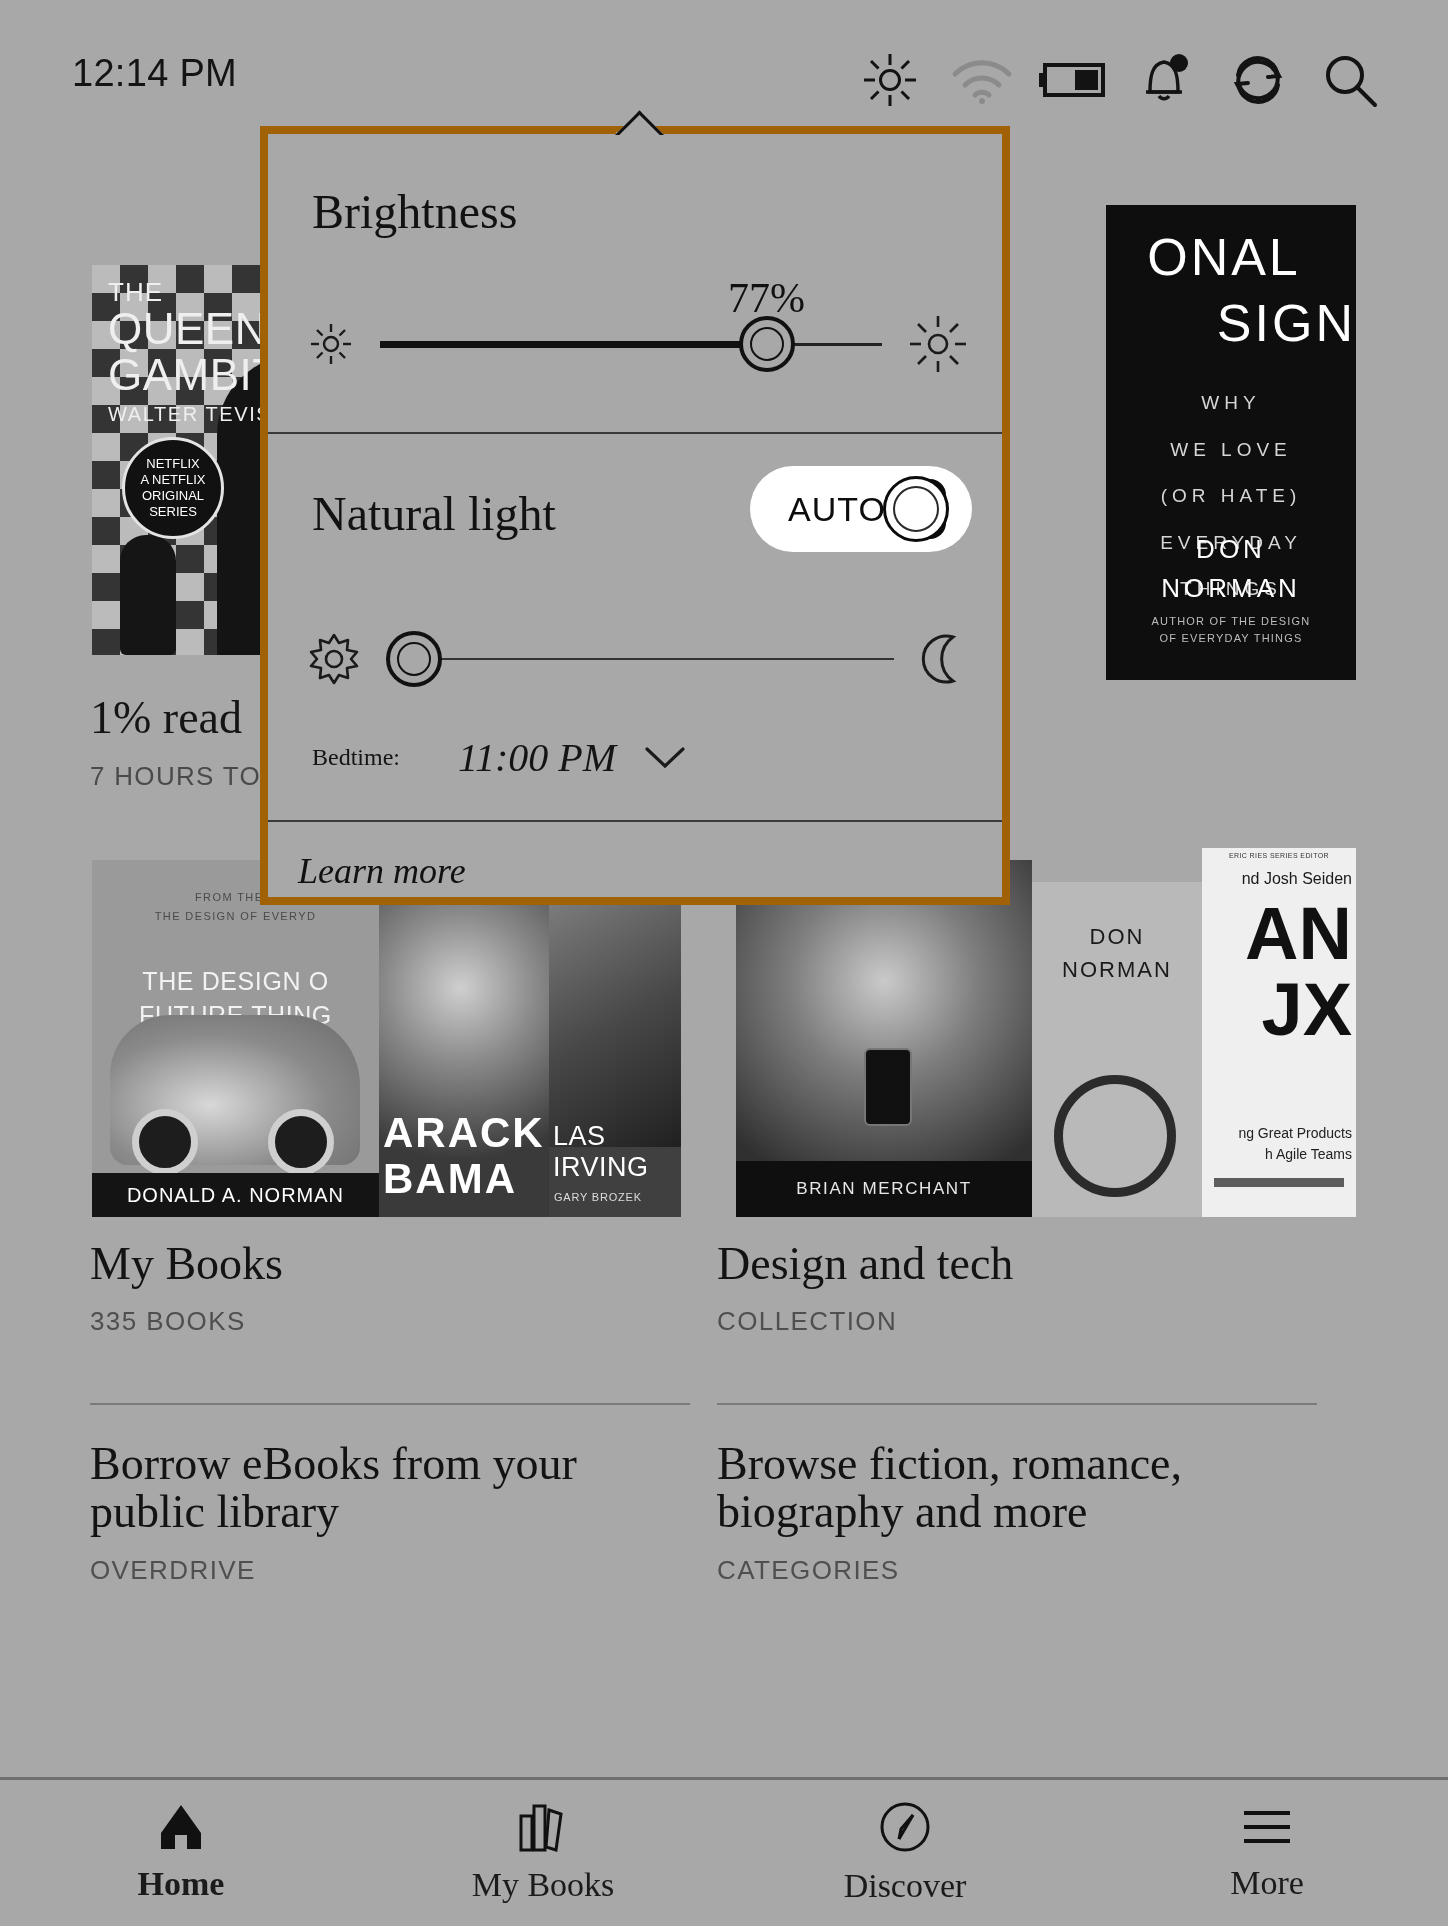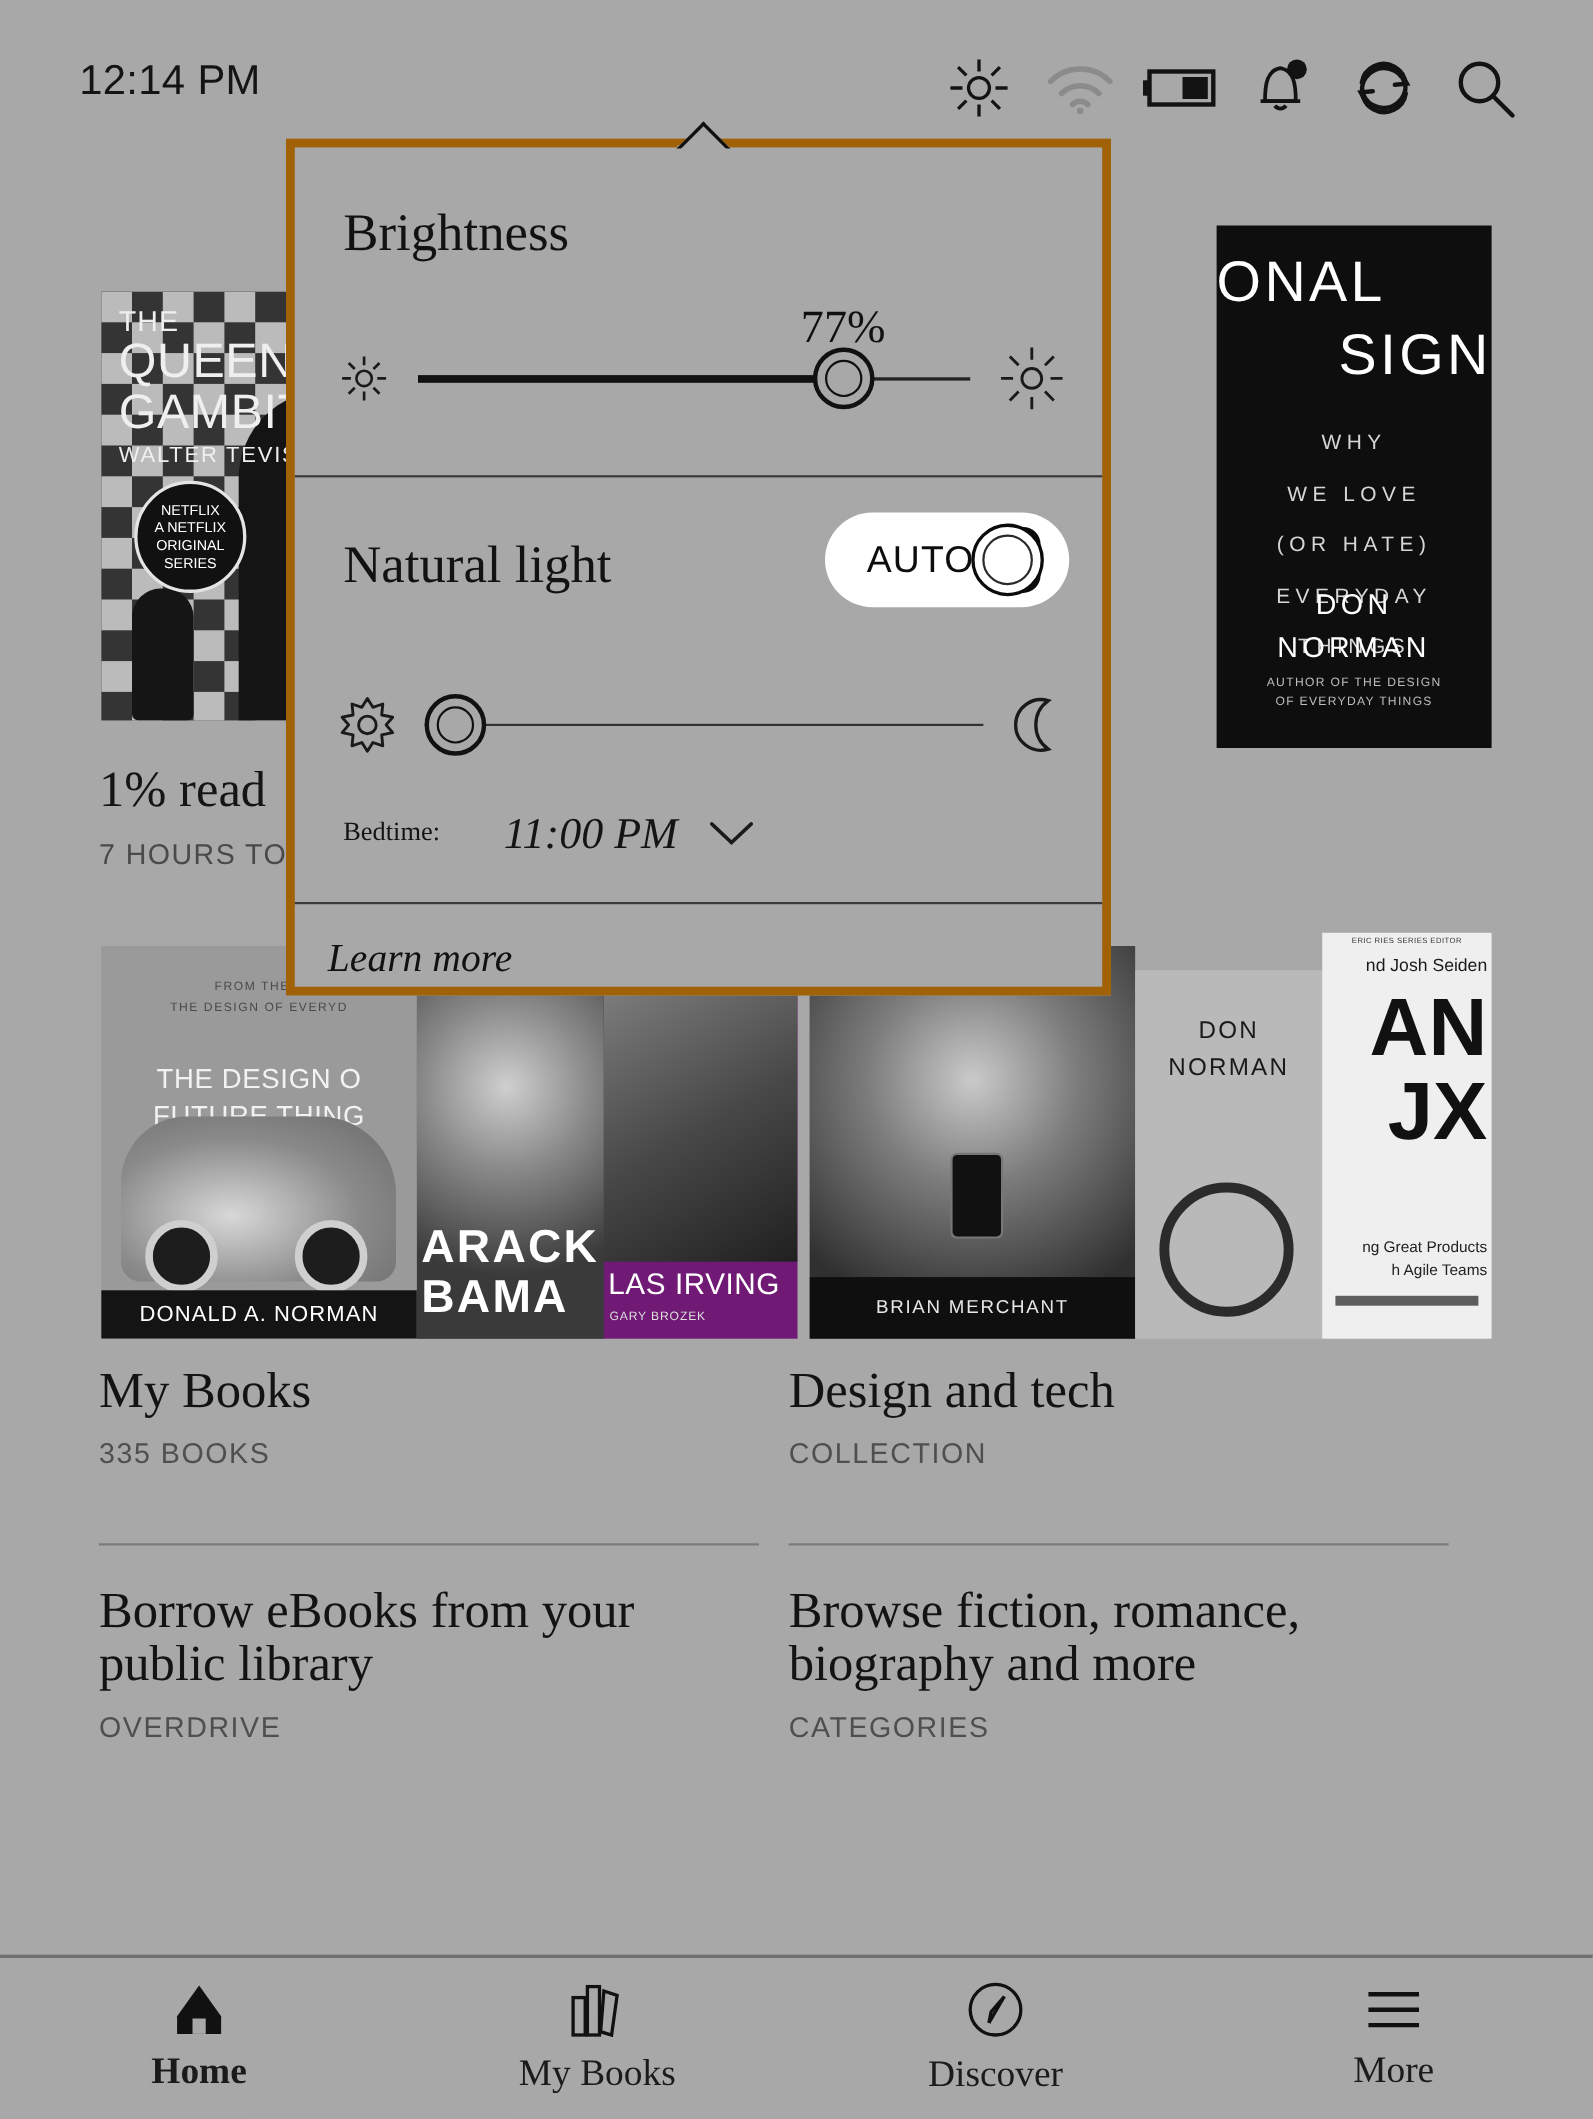--- a/index.html
+++ b/index.html
@@ -43,21 +43,21 @@
      background:#111;border:3px solid #e4e4e4;color:#fff;
      font-family:"Liberation Sans", sans-serif;font-size:13px;text-align:center;
      display:flex;flex-direction:column;align-items:center;justify-content:center;line-height:1.25;}
   .qg .rose{position:absolute;right:12px;bottom:6px;color:#ddd;font-size:15px;
      font-family:"Liberation Sans", sans-serif;}
   .qg .pawn{position:absolute;left:28px;bottom:0;width:56px;height:120px;background:#151515;
      border-radius:26px 26px 6px 6px;}
 
   
   .ed{right:92px;top:55px;width:250px;height:475px;background:#0e0e0e;}
-  .ed .e1{position:absolute;left:0;right:0;top:22px;text-align:left;padding-right:14px;
+  .ed .e1{position:absolute;left:0;right:0;top:22px;text-align:center;padding-right:14px;
      font-family:"Liberation Sans", sans-serif;color:#fff;font-size:52px;letter-spacing:3px;font-weight:300;}
   .ed .e2{position:absolute;left:0;right:0;top:88px;text-align:right;padding-right:0;
      font-family:"Liberation Sans", sans-serif;color:#fff;font-size:52px;letter-spacing:3px;font-weight:300;}
   .ed .e3{position:absolute;left:0;right:0;top:175px;text-align:center;
      font-family:"Liberation Sans", sans-serif;color:#d6d6d6;font-size:19px;letter-spacing:5px;line-height:2.45;}
   .ed .e4{position:absolute;left:0;right:0;bottom:72px;text-align:center;
      font-family:"Liberation Sans", sans-serif;color:#fff;font-size:26px;letter-spacing:4px;line-height:1.5;}
   .ed .e5{position:absolute;left:0;right:0;bottom:34px;text-align:center;
      font-family:"Liberation Sans", sans-serif;color:#bdbdbd;font-size:11px;letter-spacing:1.2px;line-height:1.5;}
 
@@ -86,21 +86,21 @@
   .c-obama{left:379px;top:20px;width:170px;height:337px;background:#3c3c3c;}
   .c-obama .face{position:absolute;inset:0;background:
      radial-gradient(circle at 48% 32%, #cfcfcf 0%, #8b8b8b 30%, #3a3a3a 70%);}
   .c-obama .nm1{position:absolute;left:4px;bottom:60px;font-family:"Liberation Sans", sans-serif;
      font-size:42px;color:#fff;letter-spacing:2px;font-weight:600;}
   .c-obama .nm2{position:absolute;left:4px;bottom:14px;font-family:"Liberation Sans", sans-serif;
      font-size:42px;color:#fff;letter-spacing:2px;font-weight:600;}
   .c-obama .blur{position:absolute;left:0;right:0;top:0;height:40px;
      font-family:"Liberation Sans", sans-serif;font-size:9px;color:#ddd;text-align:center;padding-top:6px;}
 
-  .c-irv{left:549px;top:18px;width:176px;height:339px;background:#701a75;}
+  .c-irv{left:549px;top:18px;width:132px;height:339px;background:#404040;}
   .c-irv .tb{position:absolute;left:0;right:0;top:8px;text-align:center;
      font-family:"Liberation Sans", sans-serif;font-size:11px;color:#e9e9e9;letter-spacing:.6px;}
   .c-irv .pic{position:absolute;inset:24px 0 70px 0;
      background:linear-gradient(150deg,#7c7c7c 0%,#484848 50%,#202020 100%);}
   .c-irv .nm{position:absolute;left:4px;bottom:34px;font-family:"Liberation Sans", sans-serif;
      font-size:27px;color:#fff;letter-spacing:.5px;}
   .c-irv .au{position:absolute;left:5px;bottom:14px;font-family:"Liberation Sans", sans-serif;
      font-size:11px;color:#ddd;letter-spacing:.8px;}
 
   .c-onedev{left:736px;top:0;width:296px;height:357px;background:#686868;}

